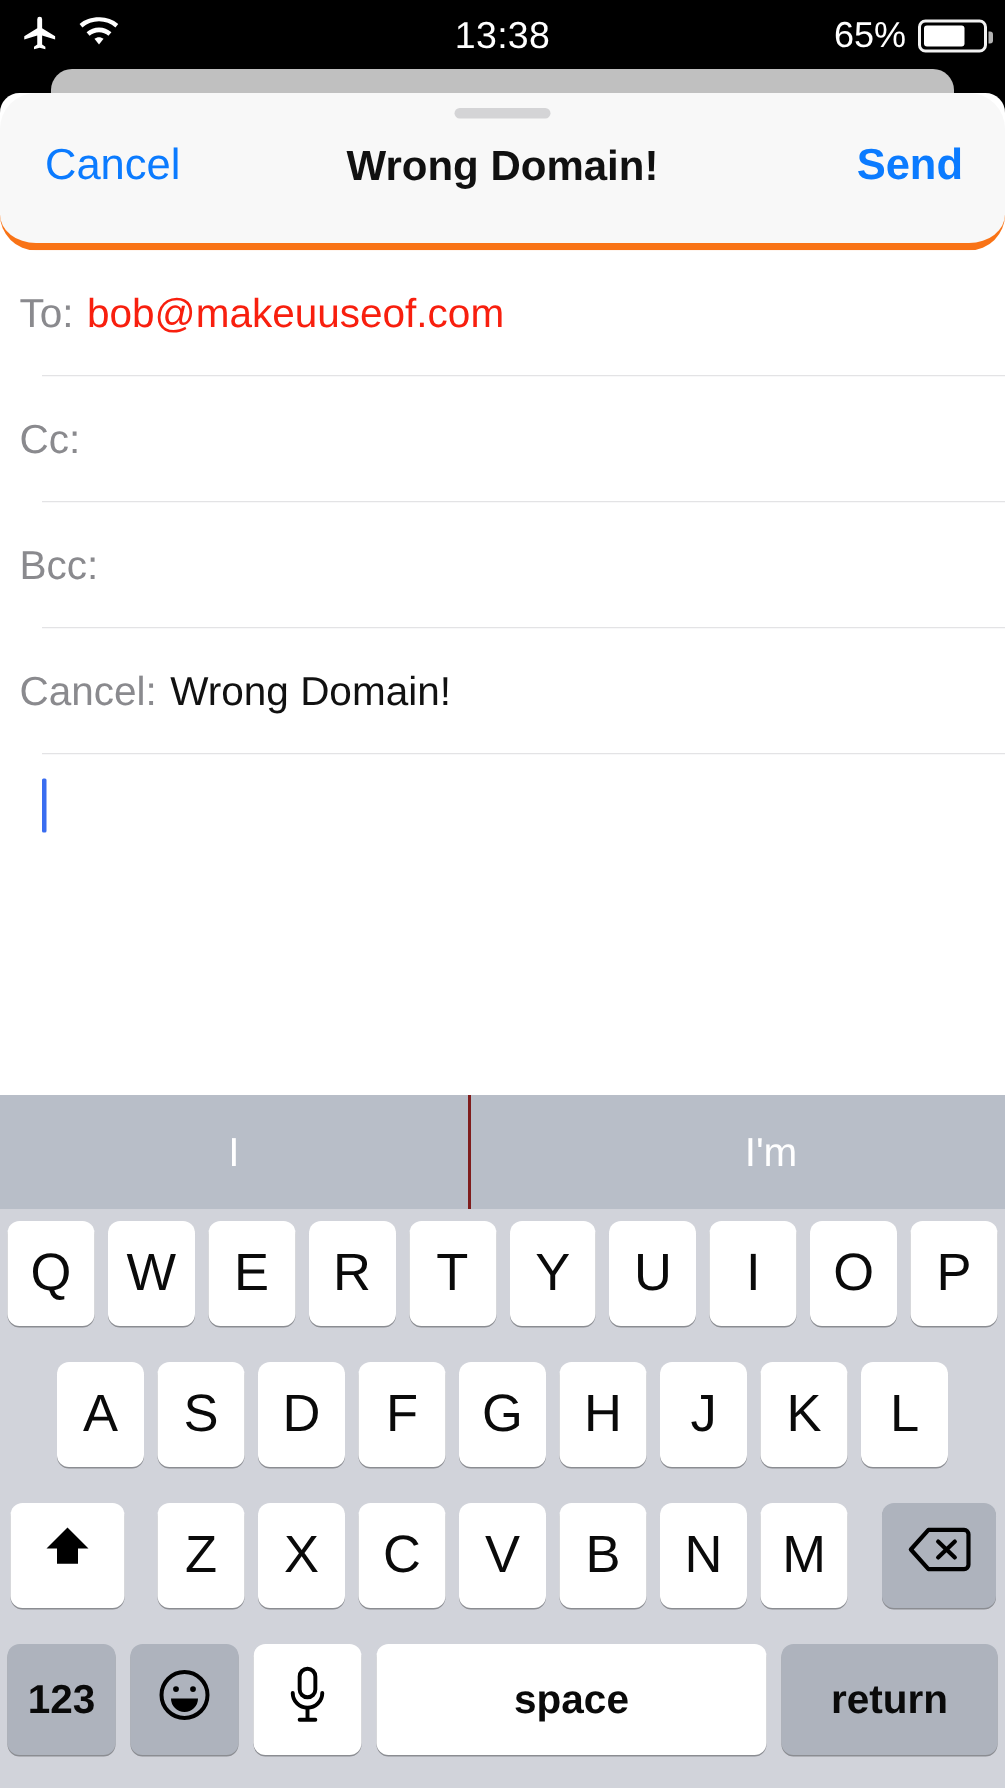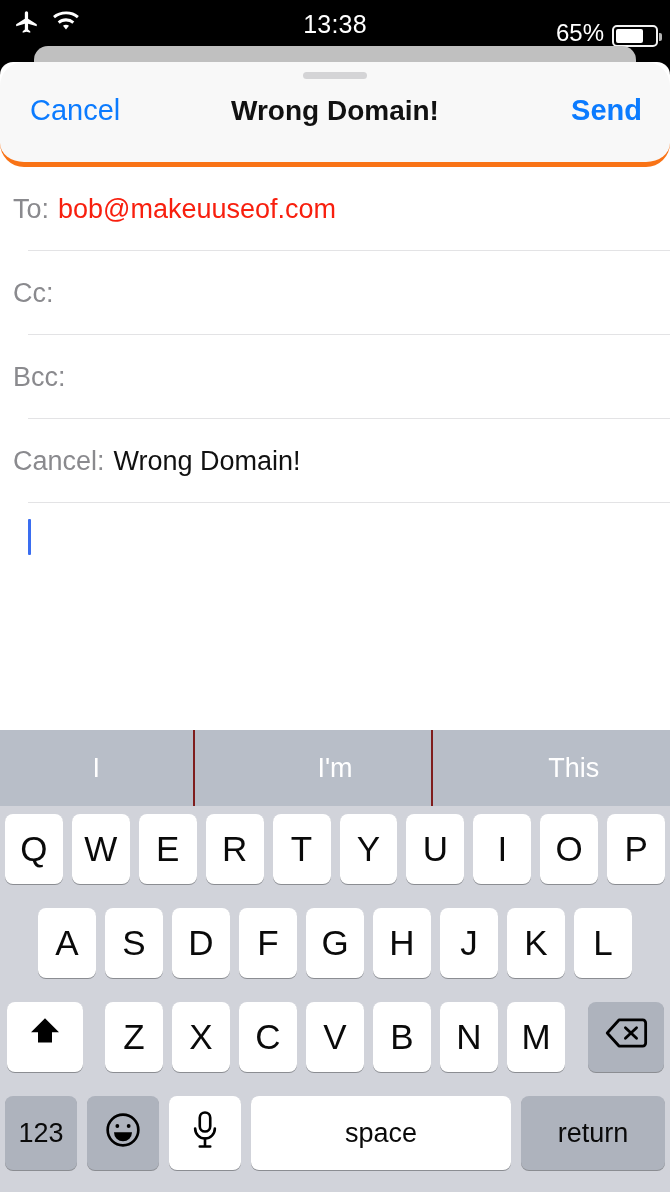--- a/index.html
+++ b/index.html
@@ -43,21 +43,21 @@
     align-items: center;
     justify-content: center;
     font-size: 25px;
     letter-spacing: 0.2px;
   }
   .sb-right {
     position: absolute;
     right: 12px; top: 0;
     height: 46px;
     display: flex;
-    align-items: flex-end;
+    align-items: center;
     gap: 8px;
   }
   .sb-battery-pct { font-size: 24px; }
   .battery-shell {
     position: relative;
     width: 46px; height: 22px;
     border: 2px solid rgba(255,255,255,0.95);
     border-radius: 5px;
     box-sizing: border-box;
   }
@@ -244,21 +244,21 @@
   .key.dark {
     background: #aeb3bd;
     box-shadow: 0 1px 0 #8b8d92;
   }
   #row1 .key.letter:first-child { margin-left: 5px; }
   #row1 .key.letter:last-child  { margin-right: 5px; }
   #row2 { padding: 0 33px; }
   #row3 .key.shift   { width: 76px; margin-left: 5px; margin-right: 18px; }
   #row3 .key.backspace { width: 76px; margin-left: 18px; margin-right: 5px; }
   #row4 { height: 74px; margin-bottom: 0; }
-  #row4 .key { font-size: 27px; }
+  #row4 .key { font-size: 27px; font-weight: bold; }
   .key.num   { width: 72px; margin-left: 5px; }
   .key.emoji { width: 72px; margin-left: 10px; }
   .key.mic   { width: 72px; margin-left: 10px; }
   .key.space { flex: 1; margin-left: 10px; margin-right: 10px; text-align: center; }
   .key.return{ width: 144px; margin-right: 5px; }
 </style>
 </head>
 <body>
 
 <div id="screen">
@@ -321,21 +321,20 @@
       <div id="body-caret"></div>
       <div id="body-text"></div>
     </div>
   </div>
 
   <div id="keyboard">
 
     <div id="predictive-bar">
       <div class="pred-item">I</div>
       <div class="pred-item">I'm</div>
-      <div class="pred-item">This</div>
     </div>
 
     <div class="kb-rows">
 
       <div class="kb-row" id="row1">
         <div class="key letter">Q</div>
         <div class="key letter">W</div>
         <div class="key letter">E</div>
         <div class="key letter">R</div>
         <div class="key letter">T</div>

